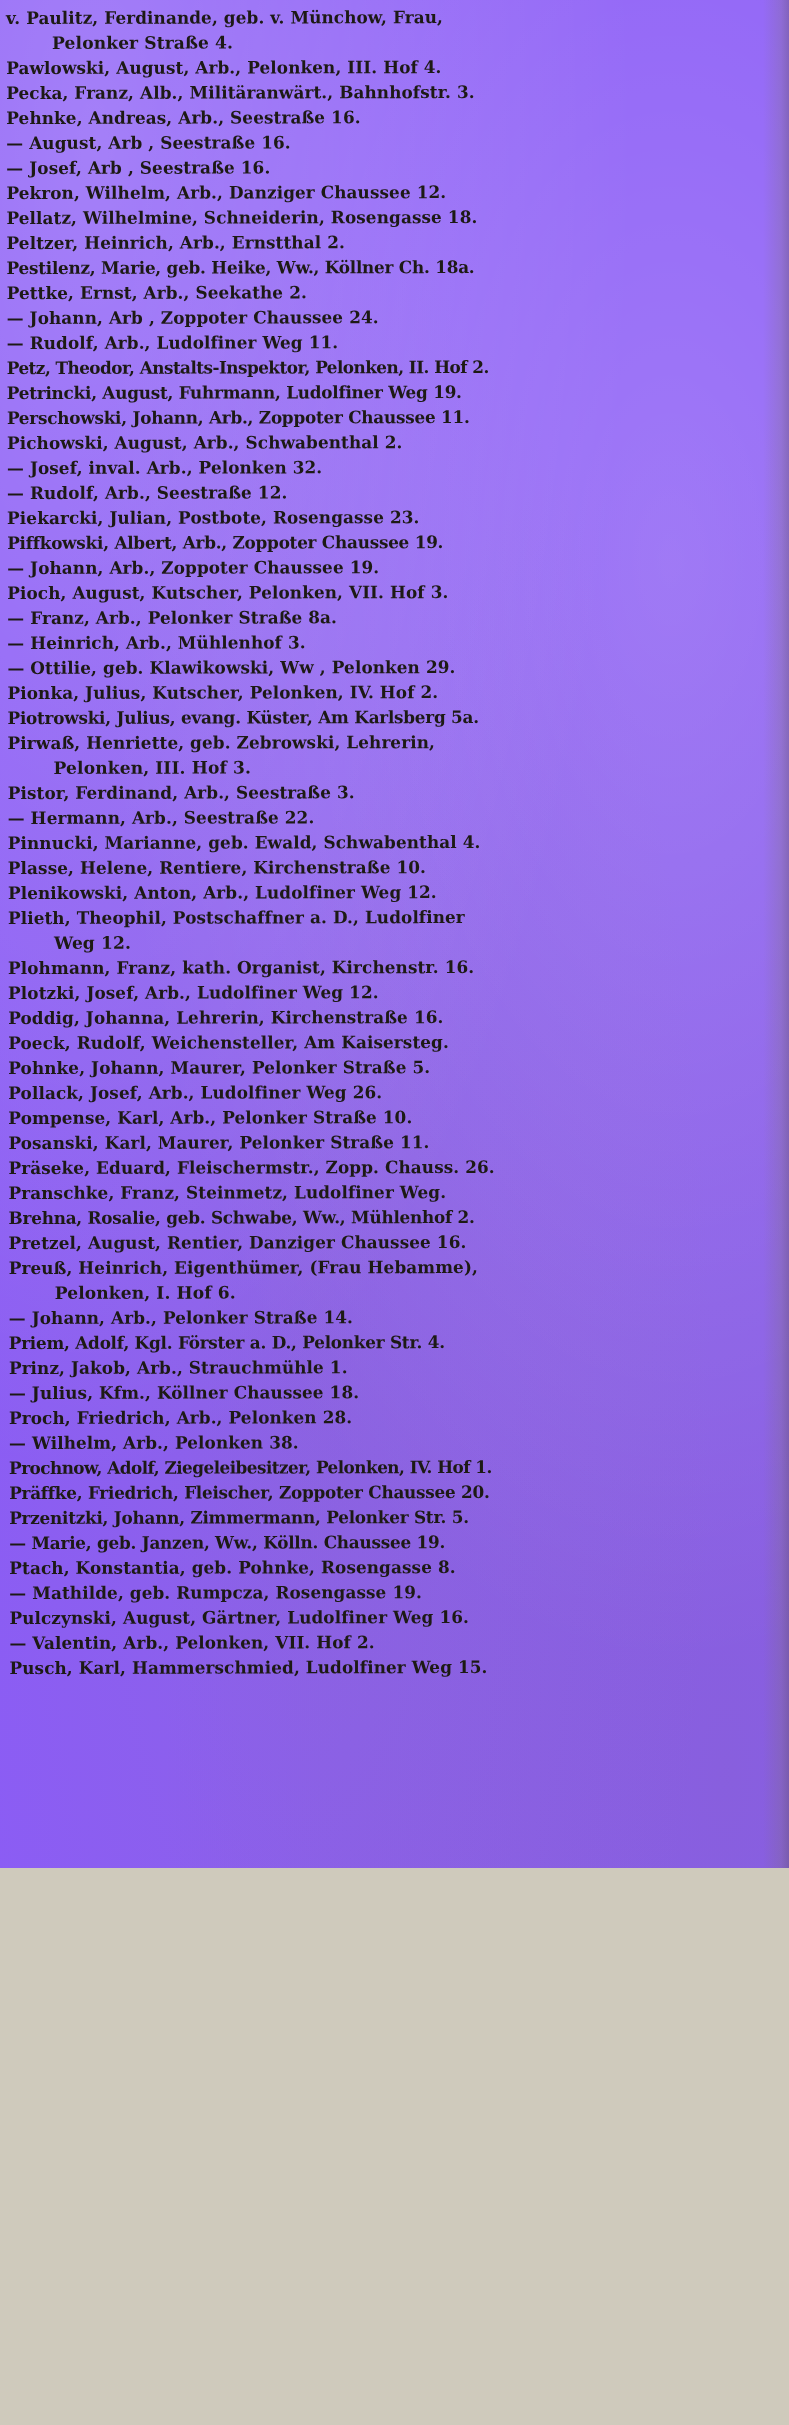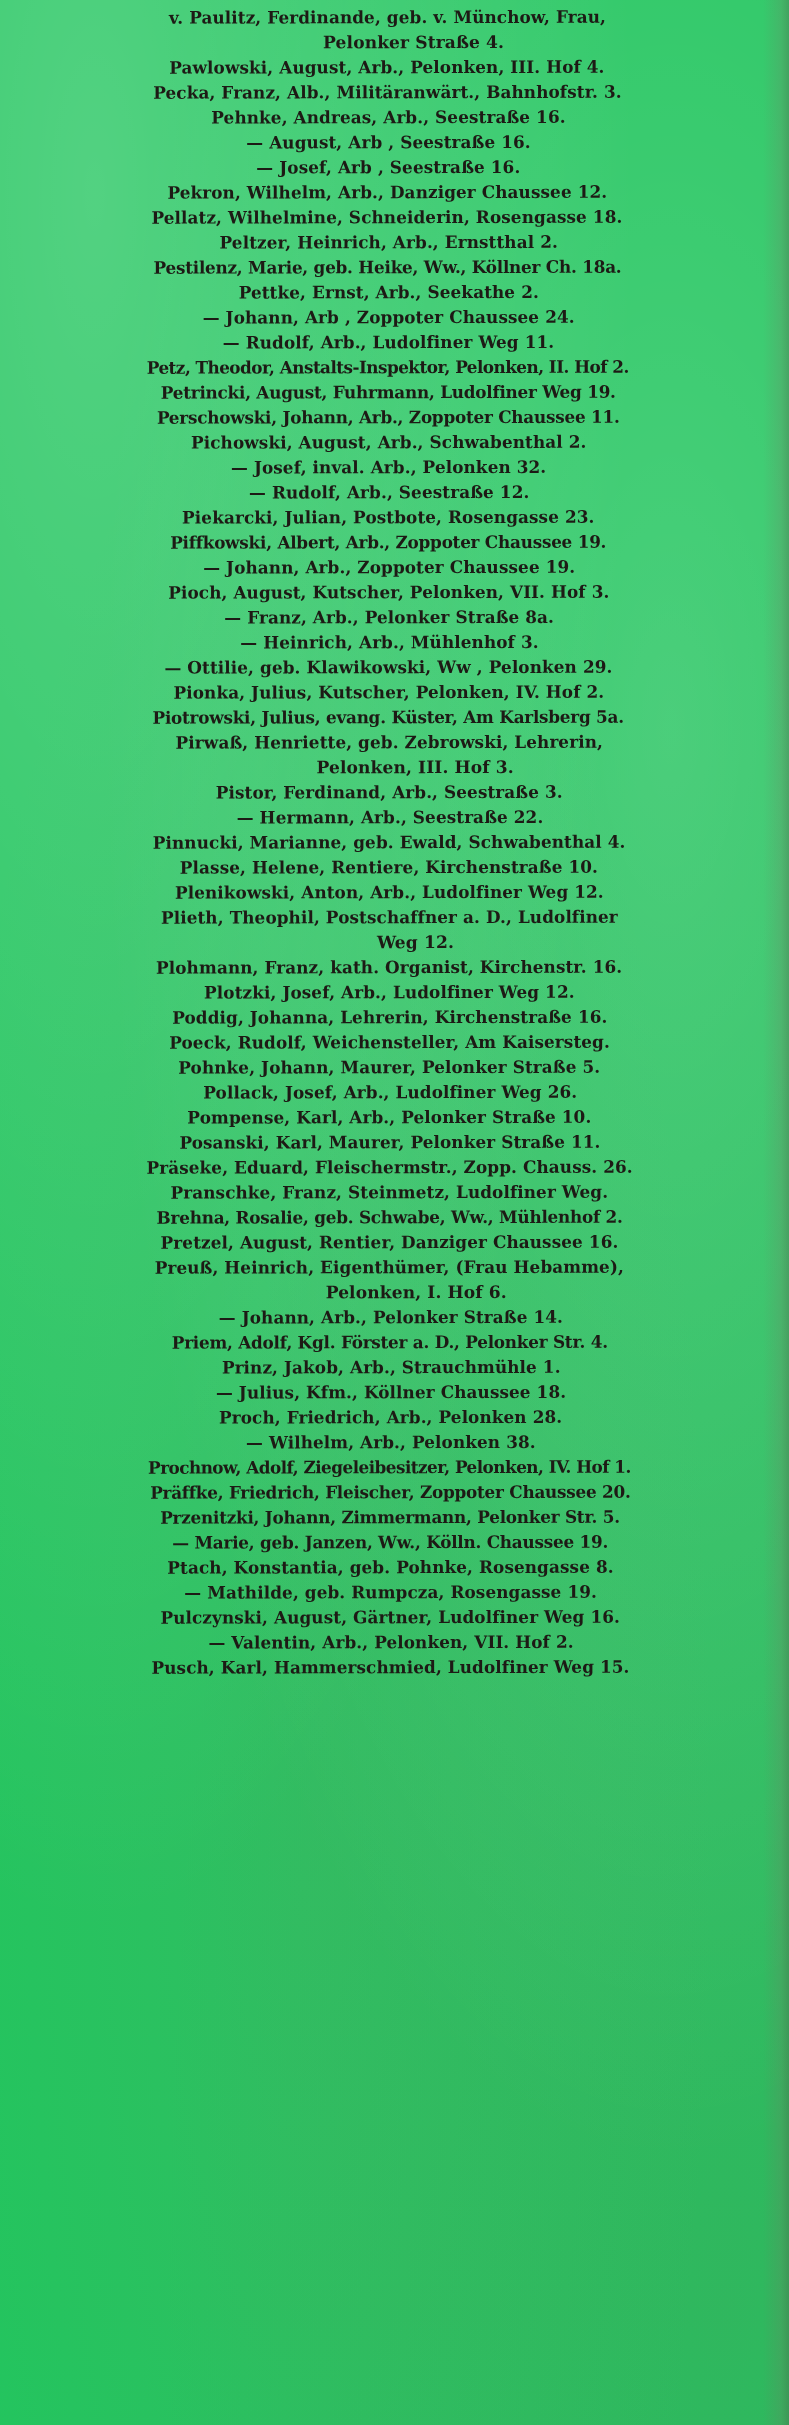--- a/index.html
+++ b/index.html
@@ -3,24 +3,23 @@
 <meta charset="utf-8">
 <style>
   html, body {
     margin: 0;
     padding: 0;
     background: #cfcabc;
   }
   #page {
     position: relative;
     width: 789px;
-    height: 2425px;
-    background: #22c55e;
+    height: 1868px;
+    background: #8b5cf6;
     overflow: hidden;
-    text-align: center;
   }
   
   #page::before {
     content: "";
     position: absolute;
     inset: 0;
     background:
       radial-gradient(ellipse at 12% 8%, rgba(255,255,255,0.22), rgba(255,255,255,0) 55%),
       radial-gradient(ellipse at 85% 30%, rgba(255,255,255,0.18), rgba(255,255,255,0) 60%),
       radial-gradient(ellipse at 40% 75%, rgba(150,140,120,0.12), rgba(255,255,255,0) 60%),

